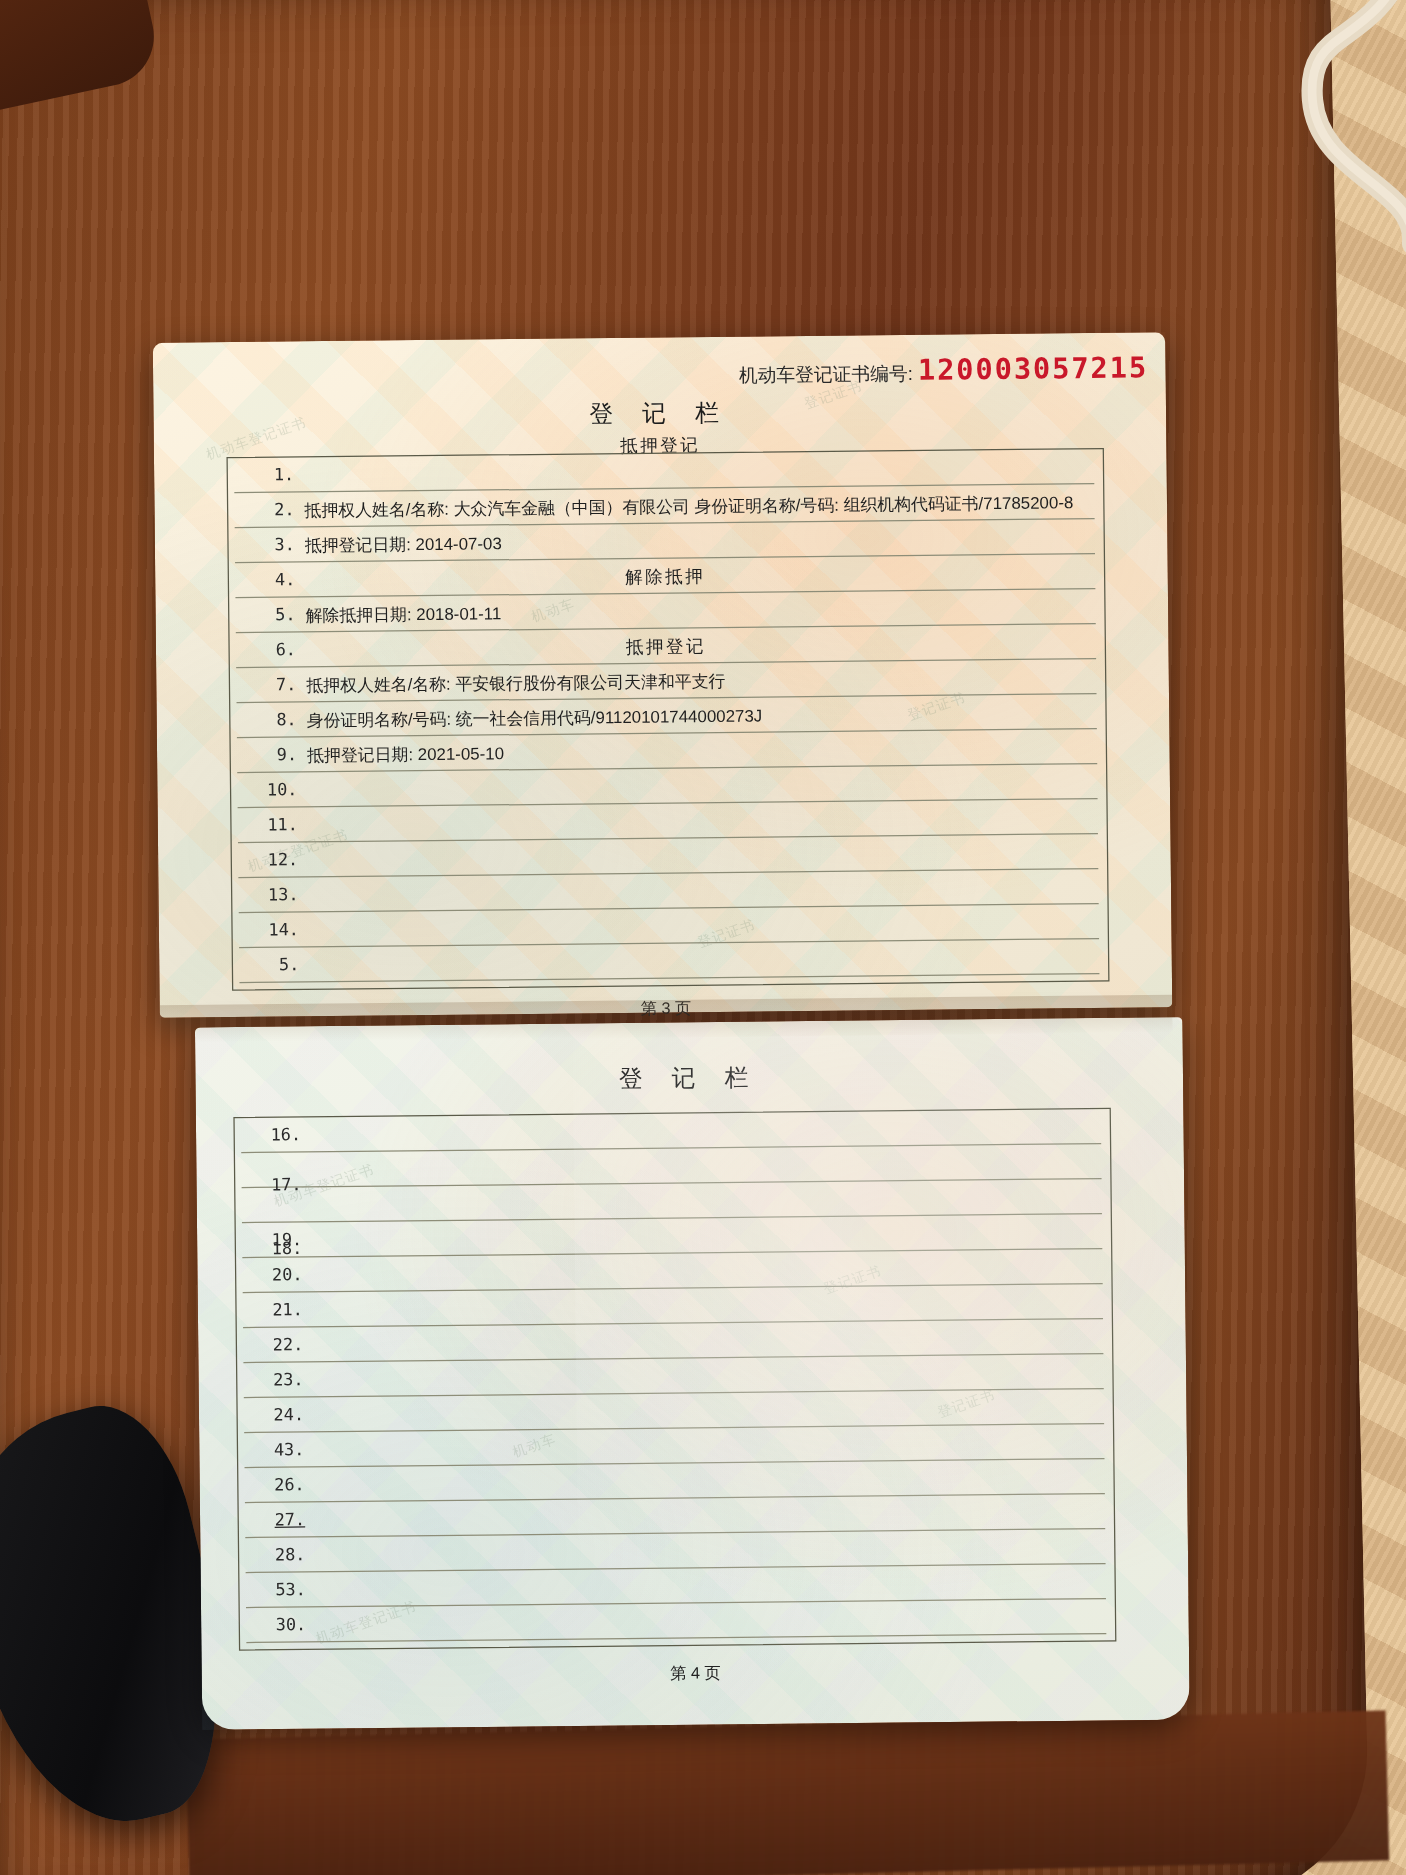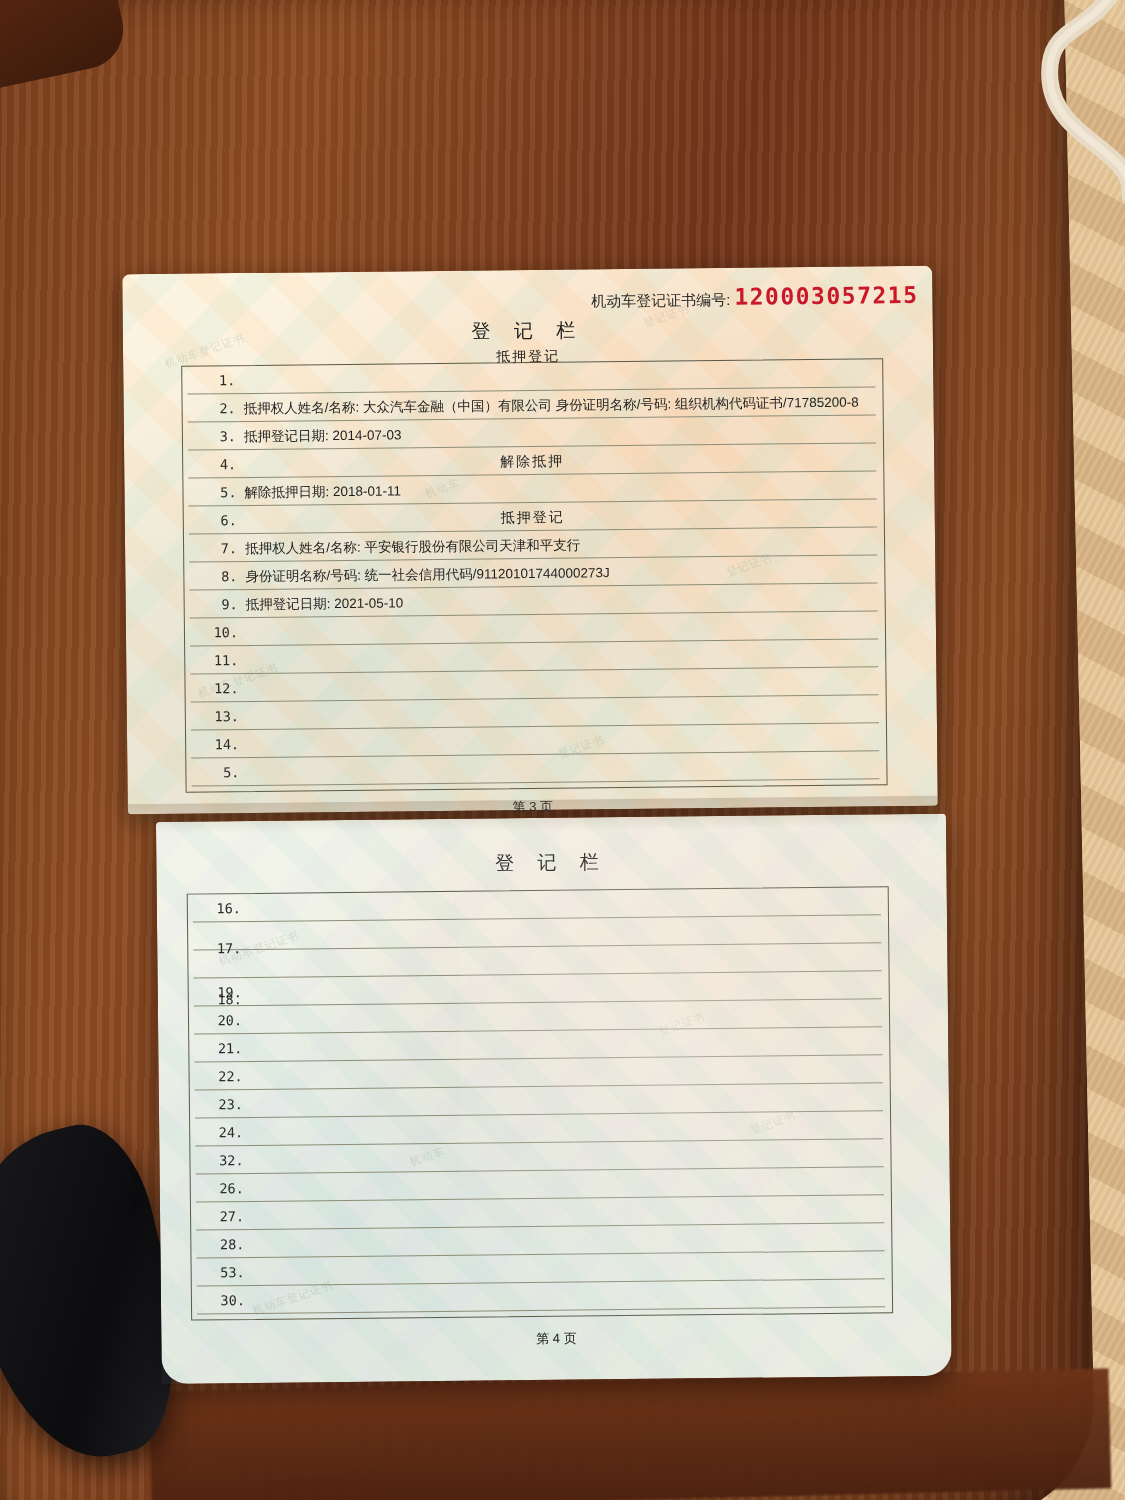--- a/index.html
+++ b/index.html
@@ -223,25 +223,25 @@
       <div class="numcol" style="left: 38px; top: 191px; width: 46px;">20.</div>
       <div class="rowline" style="left: 36px; top: 240px; width: 688px;"></div>
       <div class="numcol" style="left: 38px; top: 219px; width: 46px;">21.</div>
       <div class="rowline" style="left: 36px; top: 268px; width: 688px;"></div>
       <div class="numcol" style="left: 38px; top: 247px; width: 46px; text-align: right;">22.</div>
       <div class="rowline" style="left: 36px; top: 296px; width: 688px;"></div>
       <div class="numcol" style="left: 38px; top: 275px; width: 46px;">23.</div>
       <div class="rowline" style="left: 36px; top: 324px; width: 688px;"></div>
       <div class="numcol" style="left: 38px; top: 303px; width: 46px;">24.</div>
       <div class="rowline" style="left: 36px; top: 352px; width: 688px;"></div>
-      <div class="numcol" style="left: 38px; top: 331px; width: 46px;">32.</div>
+      <div class="numcol" style="left: 38px; top: 331px; width: 46px;">43.</div>
       <div class="rowline" style="left: 36px; top: 380px; width: 688px;"></div>
       <div class="numcol" style="left: 38px; top: 359px; width: 46px; text-align: right;">26.</div>
       <div class="rowline" style="left: 36px; top: 408px; width: 688px;"></div>
-      <div class="numcol" style="left: 38px; top: 387px; width: 46px;">27.</div>
+      <div class="numcol" style="left: 38px; top: 387px; width: 46px; text-decoration: underline;">27.</div>
       <div class="rowline" style="left: 36px; top: 436px; width: 688px;"></div>
       <div class="numcol" style="left: 38px; top: 415px; width: 46px;">28.</div>
       <div class="rowline" style="left: 36px; top: 464px; width: 688px;"></div>
       <div class="numcol" style="left: 38px; top: 443px; width: 46px;">53.</div>
       <div class="rowline" style="left: 36px; top: 492px; width: 688px;"></div>
       <div class="numcol" style="left: 38px; top: 471px; width: 46px;">30.</div>
     </div>
 
   <div class="spine"></div>
   <div class="glare"></div>

